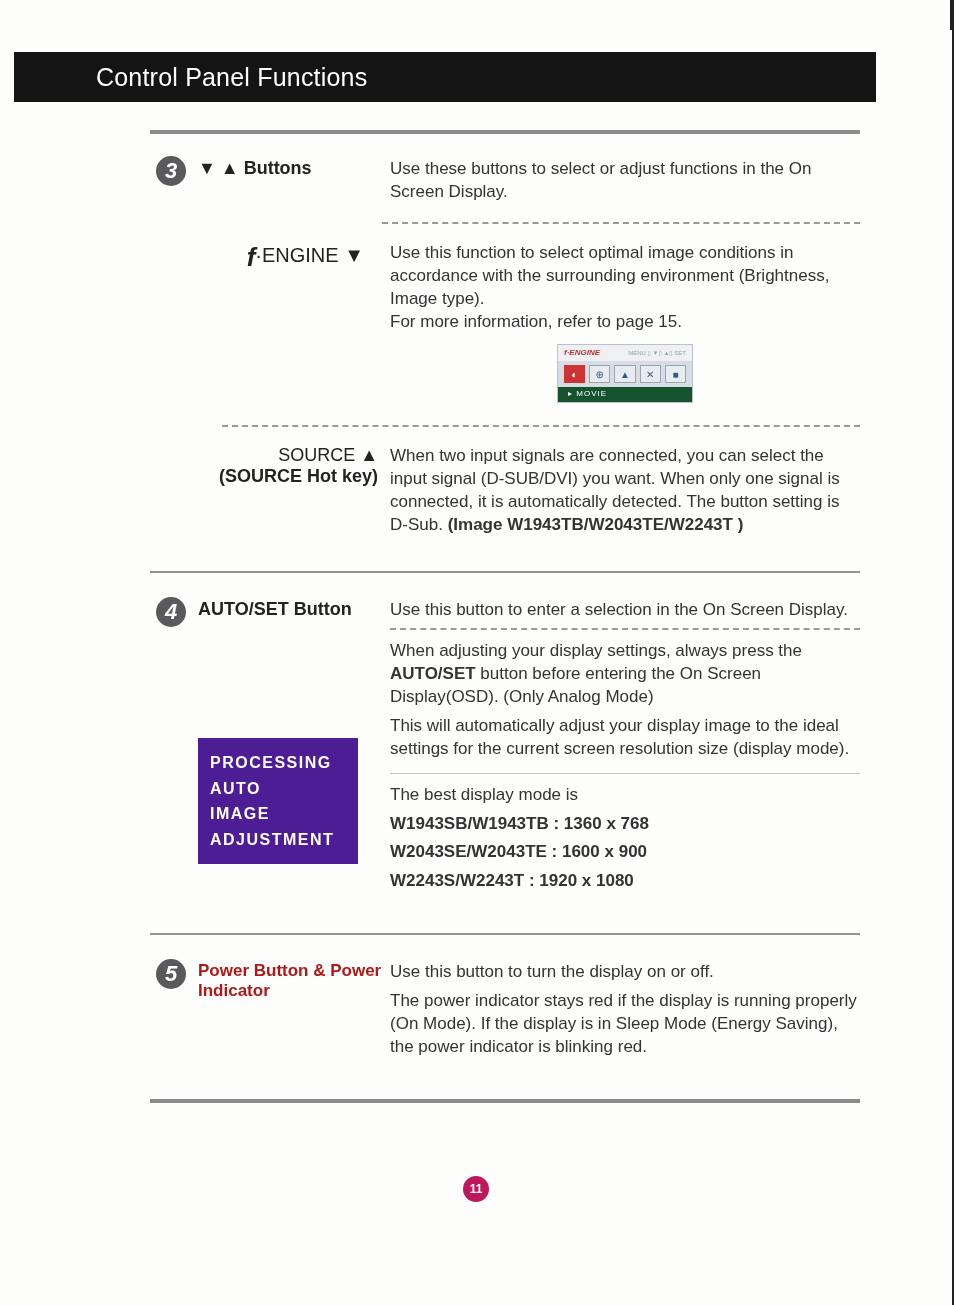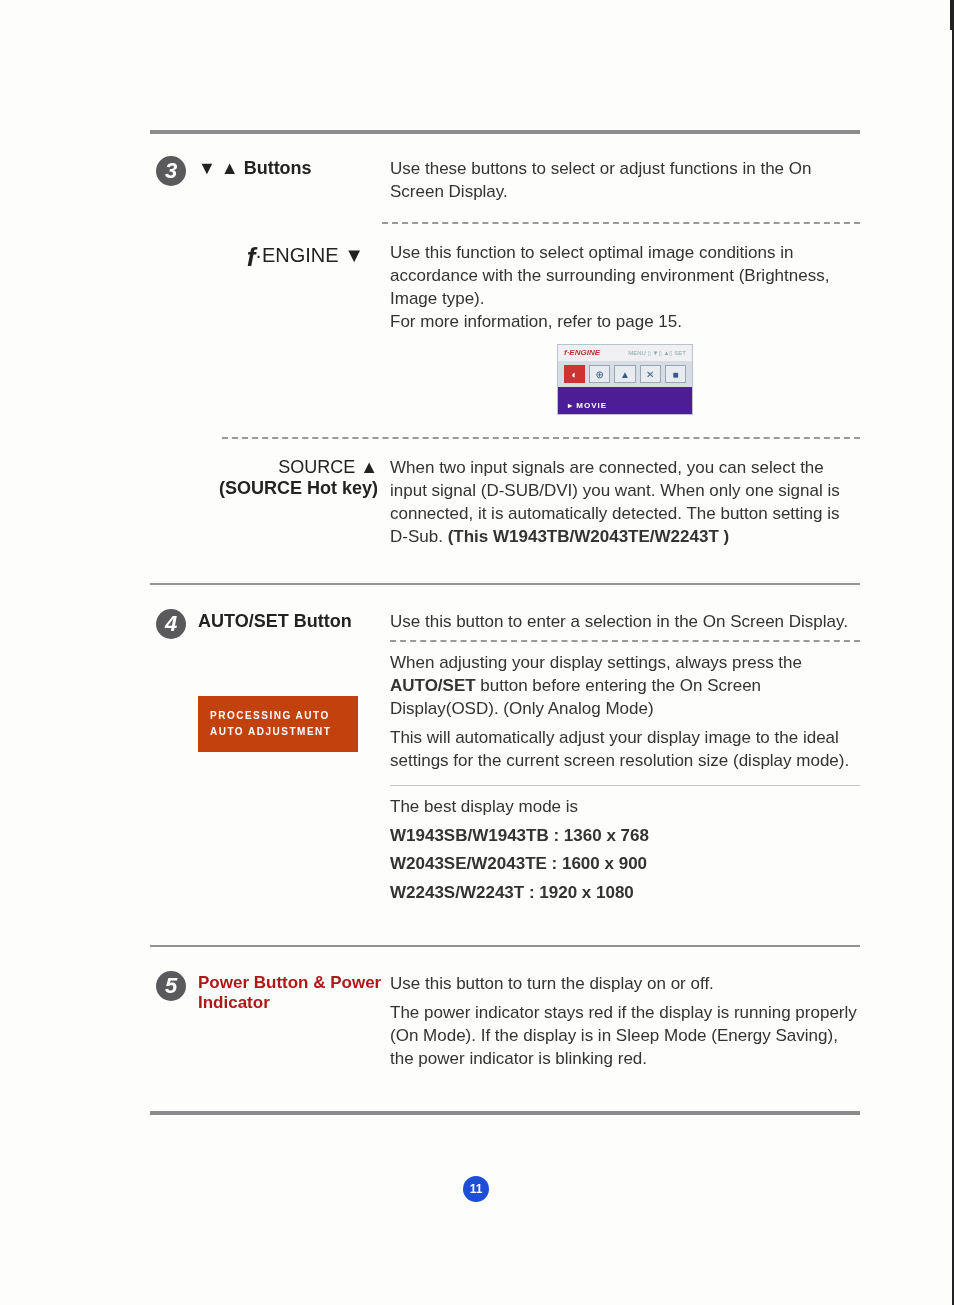--- a/index.html
+++ b/index.html
@@ -130,50 +130,53 @@
     display:flex; gap:4px; padding:4px 6px;
     background: #d7dde4;
   }
   .osd-thumb .icons span {
     width:22px; height:18px; border:1px solid #9aa5b2; background:#e8ebef;
     display:inline-flex; align-items:center; justify-content:center;
     font-size:10px; color:#3a5a8a;
   }
   .osd-thumb .icons span.active { background:#c33; color:#fff; border-color:#c33; }
   .osd-thumb .foot {
-    background:#4c1d95; color:#fff; font-size:8px; padding:14px 0 2px 10px; letter-spacing:1px;font-weight:bold;
+    background:#14532d; color:#fff; font-size:8px; padding:2px 0 2px 10px; letter-spacing:1px;
   }
   .proc-box {
     width: 160px;
-    background: #c2410c;
+    background: #4c1d95;
     color: #fff;
-    font-size: 10px;
+    font-size: 16px;
     letter-spacing: 1.5px;
     padding: 12px 12px;
     line-height: 1.6;
-    margin-top: 64px;
+    margin-top: 118px;
     margin-left: 0px;
   }
   .rcol .subhdr { font-weight:700; margin-top:2px; }
   .rcol p { margin-bottom: 6px; }
   .rcol .resline { font-weight:700; }
   .page-num {
     position:absolute;
     left: 50%; transform: translateX(-50%);
     top: 1176px;
     width: 26px; height: 26px; border-radius: 50%;
-    background: #1d4ed8; color:#fff; font-size:12px;
+    background: #be185d; color:#fff; font-size:12px;
     text-align:center; line-height:26px; font-weight:700;
   }
 </style>
 </head>
 <body>
 
 <div class="page">
   <div class="vert-tick"></div>
+  <div class="header-bar">
+    <span>Control Panel Functions</span>
+  </div>
 
   <div class="content">
 
     <div class="section">
       <div class="num-badge">3</div>
       <div class="lcol bold">
         <span>▼  ▲ </span><span>Buttons</span>
       </div>
       <div class="rcol">Use these buttons to select or adjust functions in the On Screen Display.</div>
     </div>
@@ -205,33 +208,33 @@
     </div>
 
     <hr class="dashed" style="margin-left:72px">
 
     <div class="subrow">
       <div class="lcol" style="text-align:right; padding-right:12px; font-weight:700;">
         <div style="font-weight:400;">SOURCE ▲</div>
         <div>(SOURCE Hot key)</div>
       </div>
       <div class="rcol">
-        <span>When two input signals are connected, you can select the input signal (D-SUB/DVI) you want. When only one signal is connected, it is automatically detected. The button setting is D-Sub. </span><b>(This W1943TB/W2043TE/W2243T )</b>
+        <span>When two input signals are connected, you can select the input signal (D-SUB/DVI) you want. When only one signal is connected, it is automatically detected. The button setting is D-Sub. </span><b>(Image W1943TB/W2043TE/W2243T )</b>
       </div>
     </div>
 
     <hr class="solid-sep">
 
     <div class="section" style="align-items:flex-start;">
       <div class="num-badge">4</div>
       <div class="lcol bold">
         <span>AUTO/SET Button</span>
         <div class="proc-box">
           <div>PROCESSING AUTO</div>
-          <div>AUTO ADJUSTMENT</div>
+          <div>IMAGE ADJUSTMENT</div>
         </div>
       </div>
       <div class="rcol">
         <p>Use this button to enter a selection in the On Screen Display.</p>
         <hr class="dashed" style="margin:4px 0 10px 0">
         <p><span>When adjusting your display settings, always press the </span><b>AUTO/SET</b><span> button before entering the On Screen Display(OSD). (Only Analog Mode)</span></p>
         <p>This will automatically adjust your display image to the ideal settings for the current screen resolution size (display mode).</p>
         <hr class="solid-sep light">
         <p>The best display mode is</p>
         <p class="resline">W1943SB/W1943TB : 1360 x 768</p>

